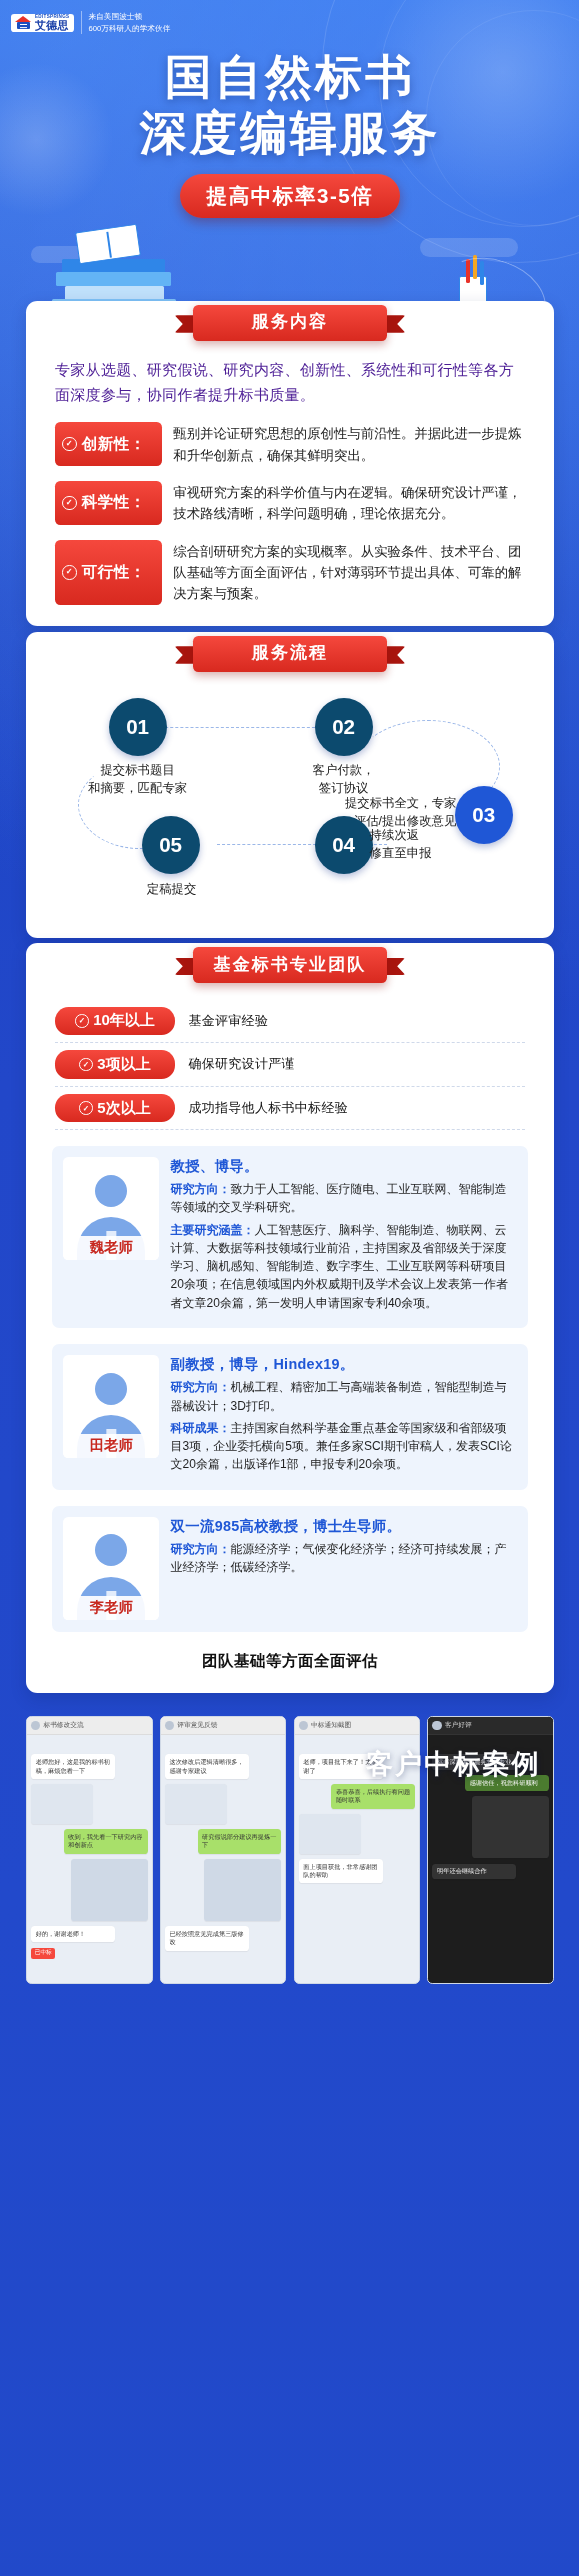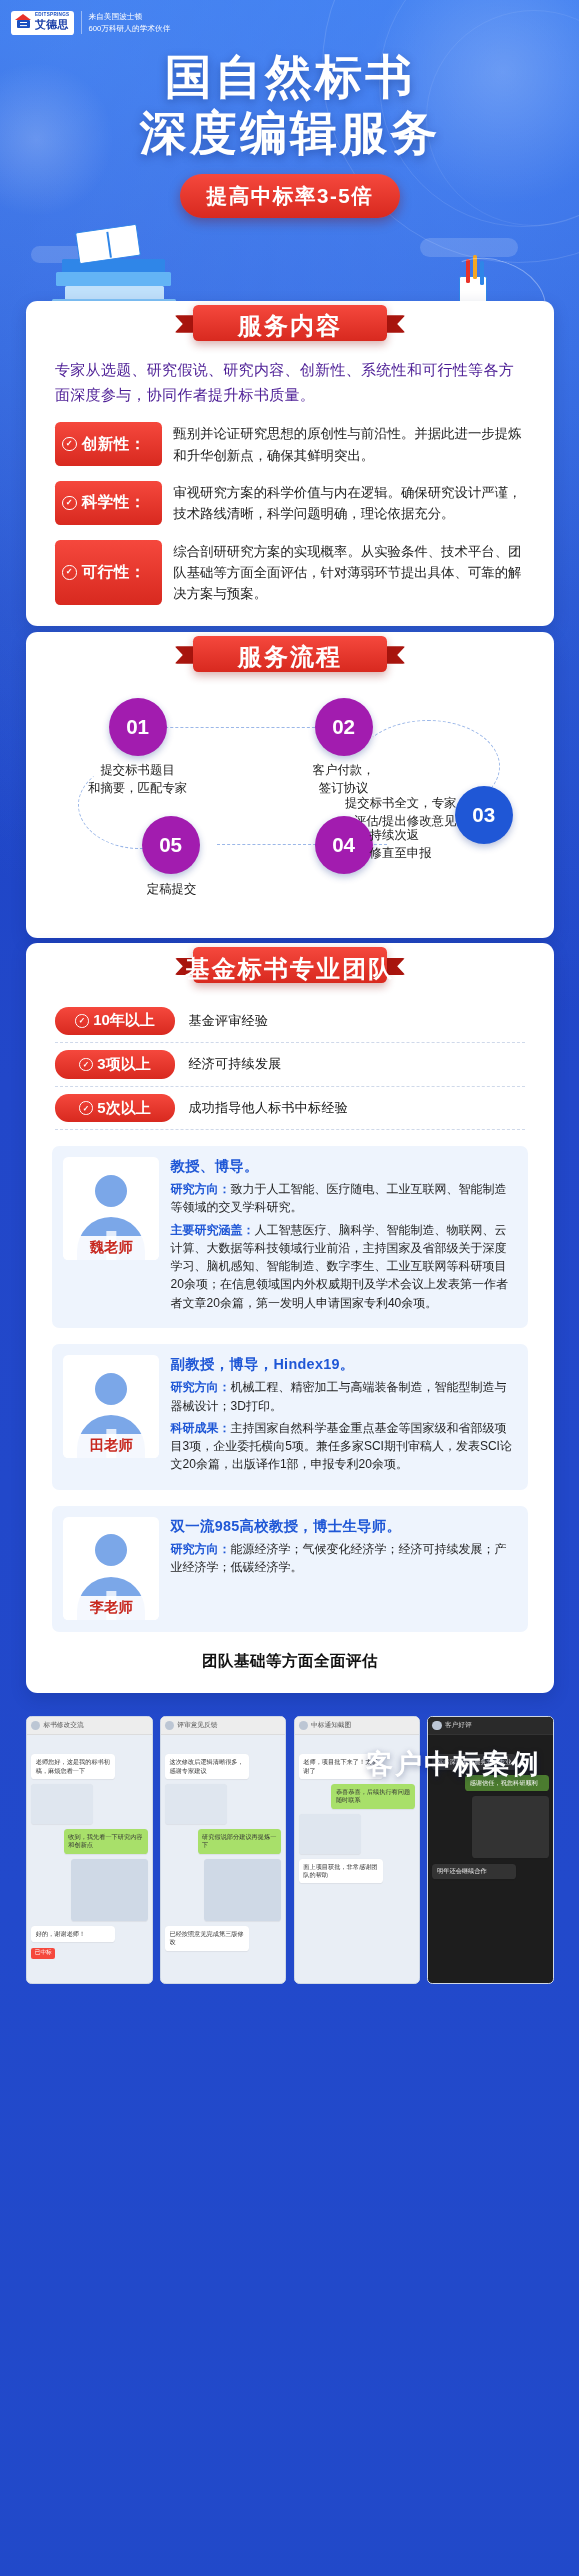--- a/index.html
+++ b/index.html
@@ -40,25 +40,25 @@
   .topbar {
     position: relative;
     display: flex;
     align-items: center;
     padding: 7.2px 0 0 11.3px;
     height: 38px;
     z-index: 5;
   }
   .logo-box {
     display: flex;
-    align-items: flex-start;
+    align-items: center;
     background: #ffffff;
     border-radius: 3.1px;
     padding: 2.6px 4.6px 2.1px 3.6px;
-    height: 24px;
+    height: 18px;
   }
   .logo-mark {
     width: 17.5px; height: 15.5px;
     position: relative;
     margin-right: 2.6px;
   }
   .logo-mark .roof {
     position: absolute; left: 0; top: 1px;
     width: 0; height: 0;
     border-left: 8.8px solid transparent;
@@ -202,21 +202,21 @@
     position: absolute; top: 14.4px; width: 30px; height: 17.5px;
     background: #a9150e;
     border-radius: 2.1px;
   }
   .banner .wing.l { left: 3.1px; clip-path: polygon(0 0, 100% 0, 100% 100%, 0 100%, 8.2px 50%); }
   .banner .wing.r { right: 3.1px; clip-path: polygon(0 0, 100% 0, calc(100% - 8.2px) 50%, 100% 100%, 0 100%); }
   .banner .txt {
     position: absolute; left: 0; right: 0; top: 9.3px;
     text-align: center;
     color: #ffffff;
-    font-size: 24px;
+    font-size: 17px;
     font-weight: bold;
     letter-spacing: 2.1px;
     z-index: 2;
   }
 
   .card-body { padding: 13.4px 29px 0; }
   .lead {
     font-size: 15px;
     line-height: 1.62;
     color: #4c1d95;
@@ -259,21 +259,21 @@
   
   .flow {
     position: relative;
     margin: 13.4px 20.6px 0;
     height: 227px;
   }
   .node {
     position: absolute;
     width: 58px; height: 58px;
     border-radius: 50%;
-    background: #a21caf;
+    background: #0c4a6e;
     color: #fff;
     display: flex; align-items: center; justify-content: center;
     font-size: 20.6px; font-weight: bold;
     box-shadow: 0 3.1px 7.2px rgba(20,50,140,0.3);
   }
   .node.hl { background: #1f57d6; }
   .node-label {
     position: absolute;
     font-size: 12.4px;
     line-height: 1.45;
@@ -605,21 +605,21 @@
           <span class="ck">✓</span>
           <span>10年以上</span>
         </div>
         <div class="badge-text">基金评审经验</div>
       </div>
       <div class="badge-row">
         <div class="badge-pill">
           <span class="ck">✓</span>
           <span>3项以上</span>
         </div>
-        <div class="badge-text">经济可持续发展</div>
+        <div class="badge-text">确保研究设计严谨</div>
       </div>
       <div class="badge-row">
         <div class="badge-pill">
           <span class="ck">✓</span>
           <span>5次以上</span>
         </div>
         <div class="badge-text">成功指导他人标书中标经验</div>
       </div>
     </div>
 

